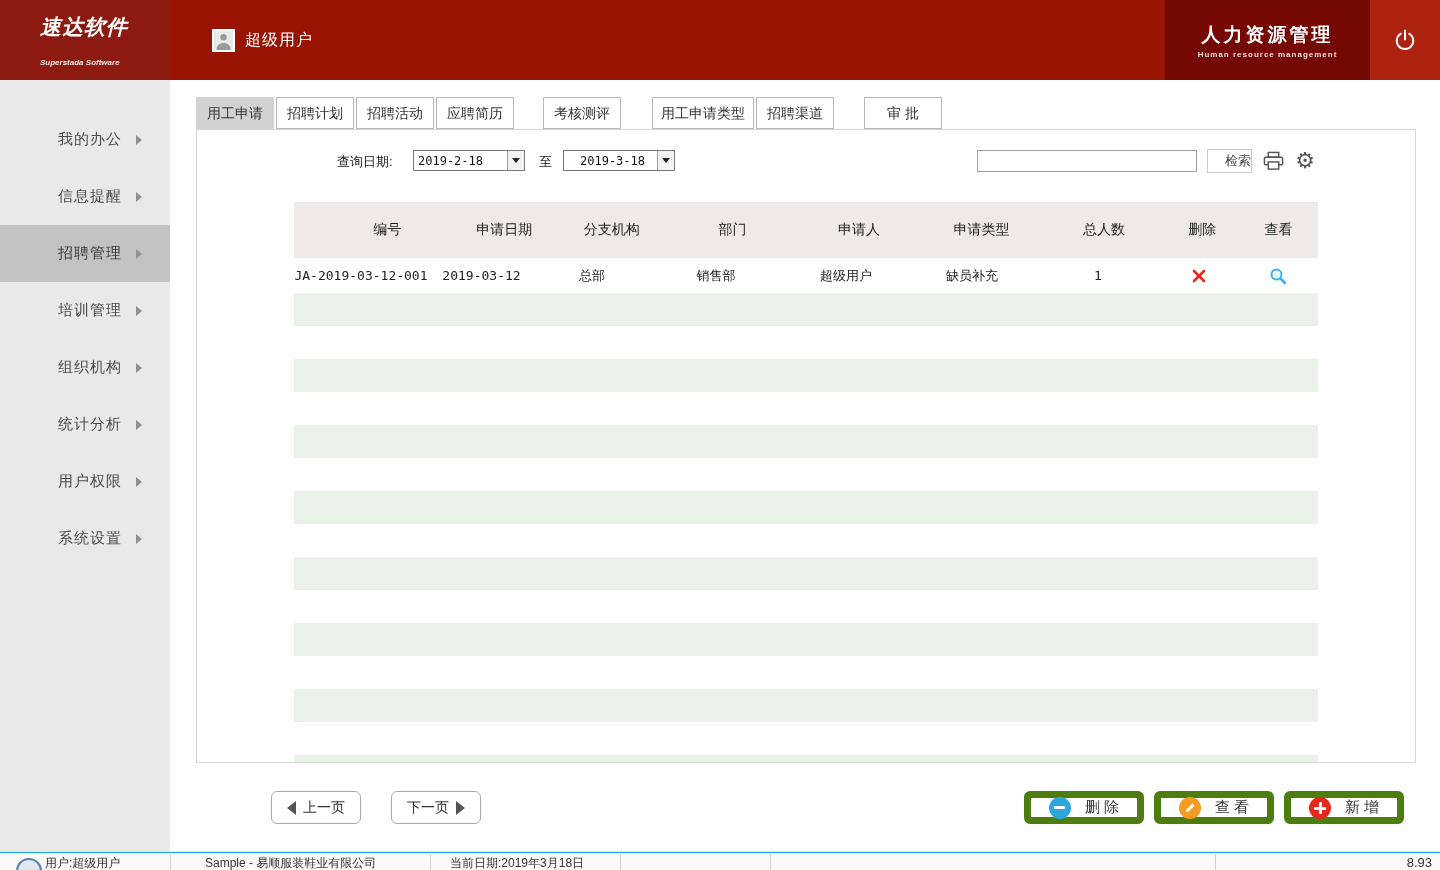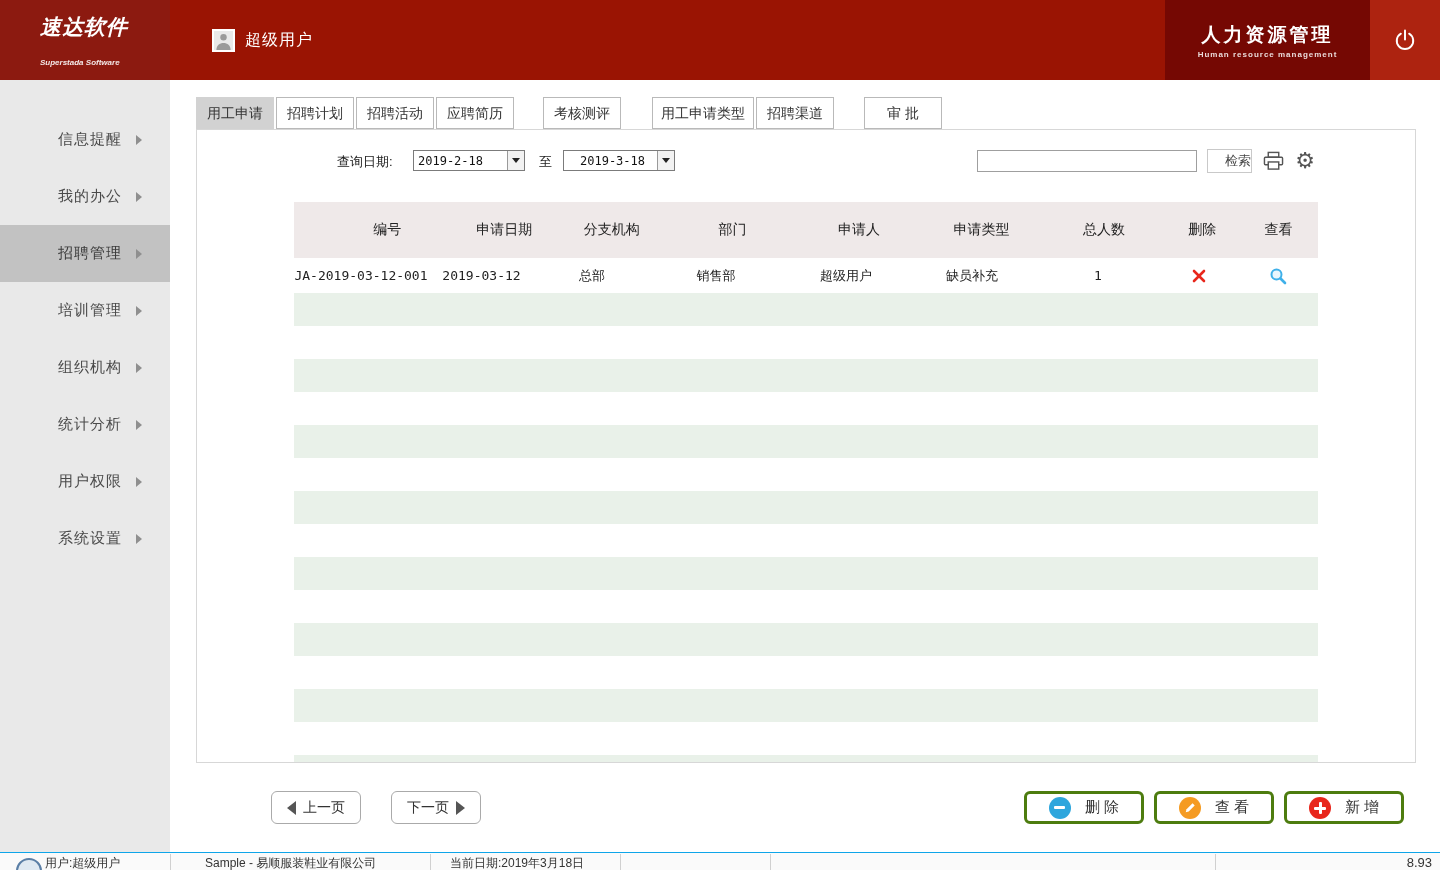--- a/index.html
+++ b/index.html
@@ -59,21 +59,21 @@
   .col0{width:134px}.col1{width:107px}.col2{width:114px}.col3{width:134px}.col4{width:126px}.col5{width:126px}.col6{width:126px}.col7{width:76px}.col8{width:81px}
   .stripe { height:33px; }
   .stripe.g { background:#e9f1e9; }
   .cell-icon { display:flex; align-items:center; justify-content:center; cursor:pointer; }
 
   
   .page-btn { position:absolute; top:791px; width:90px; height:33px; background:#fff; border:1px solid #aaa; border-radius:6px; font-size:14px; color:#333; cursor:pointer; display:flex; align-items:center; justify-content:center; gap:7px; font-family:"Liberation Sans",sans-serif; }
   .btn-prev { left:271px; } .btn-next { left:391px; }
   .tri-l { width:0;height:0;border-right:9px solid #555;border-top:7px solid transparent;border-bottom:7px solid transparent; }
   .tri-r { width:0;height:0;border-left:9px solid #555;border-top:7px solid transparent;border-bottom:7px solid transparent; }
-  .action-btn { position:absolute; top:791px; width:120px; height:33px; background:#fff; border:3px solid #4d7c0f; border-radius:6px; font-size:15px; color:#333; cursor:pointer; display:flex; align-items:center; justify-content:center; gap:14px; font-family:"Liberation Sans",sans-serif; }
+  .action-btn { position:absolute; top:791px; width:120px; height:33px; background:#fff; border:7px solid #4d7c0f; border-radius:6px; font-size:15px; color:#333; cursor:pointer; display:flex; align-items:center; justify-content:center; gap:14px; font-family:"Liberation Sans",sans-serif; }
   .ab-del { left:1024px; } .ab-view { left:1154px; } .ab-add { left:1284px; }
   .circ { width:22px; height:22px; border-radius:50%; display:flex; align-items:center; justify-content:center; }
   .c-blue { background:#2ea6dd; } .c-orange { background:#f59b22; } .c-red { background:#e8271c; }
   .minus-bar { width:11px; height:3px; background:#fff; border-radius:1px; }
   .plus-wrap { position:relative; width:12px; height:12px; }
   .plus-wrap:before, .plus-wrap:after { content:""; position:absolute; background:#fff; border-radius:1px; }
   .plus-wrap:before { left:0; top:5px; width:12px; height:3px; }
   .plus-wrap:after { left:5px; top:0; width:3px; height:12px; }
 
   
@@ -109,25 +109,25 @@
   <div class="power-block">
     <svg width="26" height="26" viewBox="0 0 24 24">
       <path d="M8.2 6.2 a7.6 7.6 0 1 0 7.6 0" fill="none" stroke="#fff" stroke-width="1.8" stroke-linecap="round"></path>
       <line x1="12" y1="3.2" x2="12" y2="11.5" stroke="#fff" stroke-width="1.8" stroke-linecap="round"></line>
     </svg>
   </div>
 </div>
 
 <div class="sidebar">
   <div class="side-item">
+      <span>我的办公</span>
+      <span class="side-arrow"></span>
+    </div>
+  <div class="side-item">
       <span>信息提醒</span>
-      <span class="side-arrow"></span>
-    </div>
-  <div class="side-item">
-      <span>我的办公</span>
       <span class="side-arrow"></span>
     </div>
   <div class="side-item active">
       <span>招聘管理</span>
       <span class="side-arrow"></span>
     </div>
   <div class="side-item">
       <span>培训管理</span>
       <span class="side-arrow"></span>
     </div>

